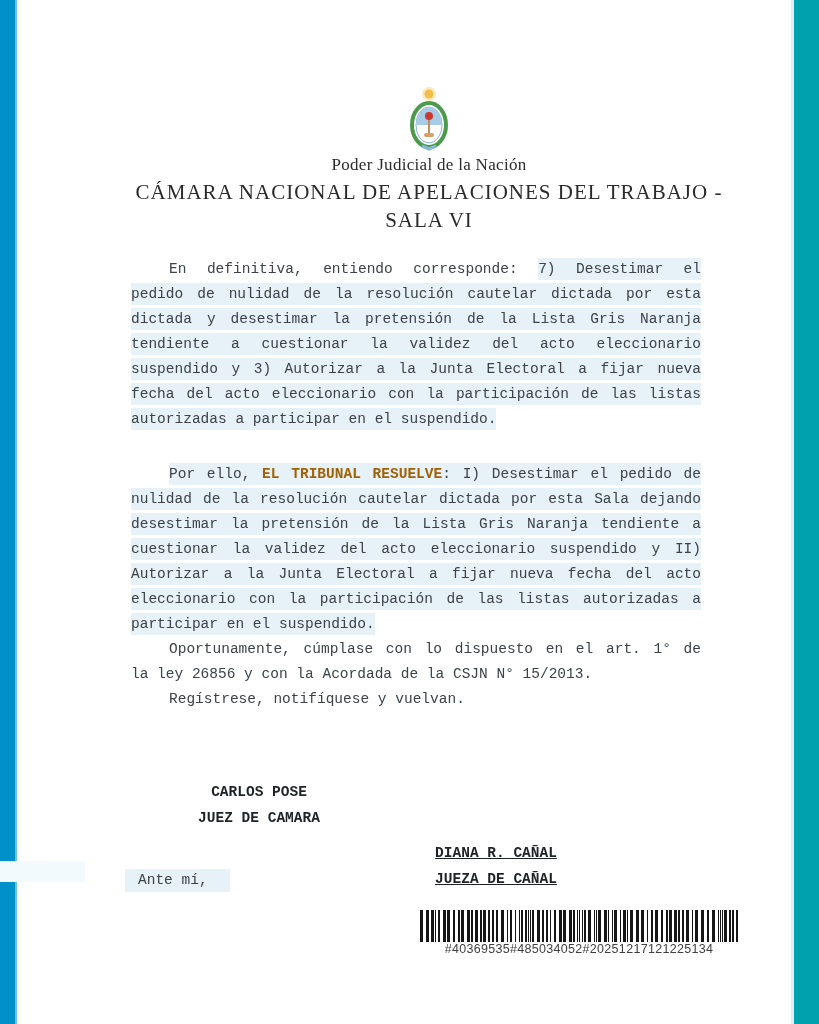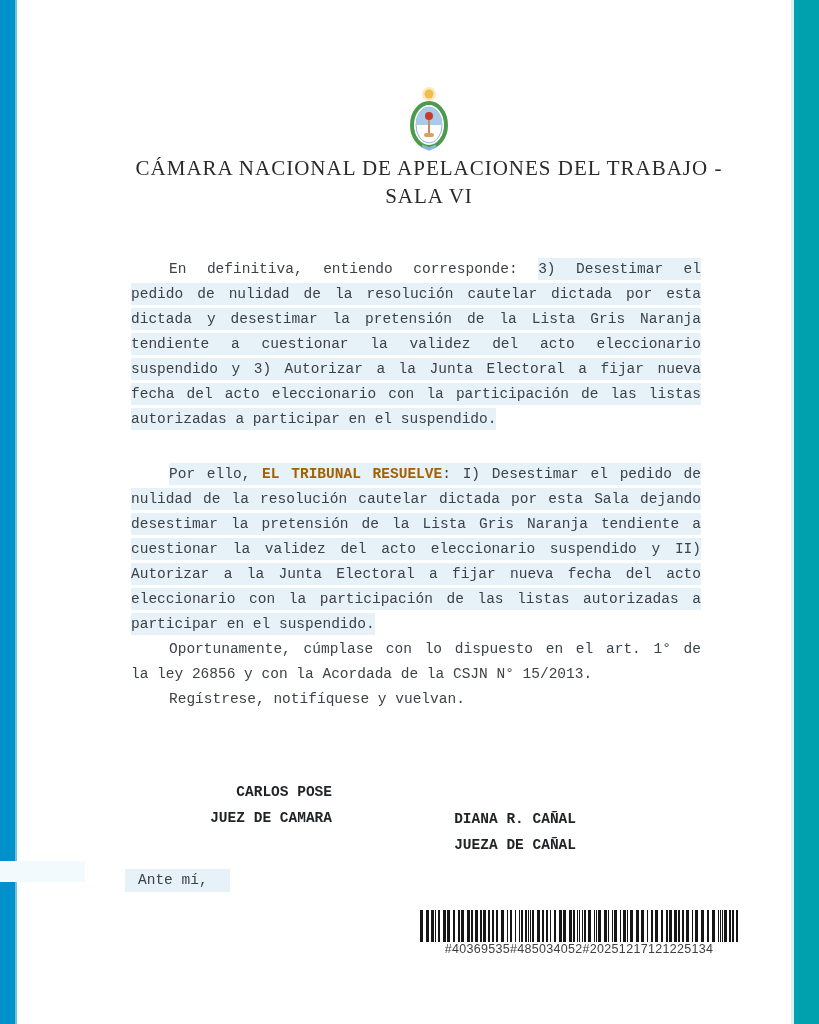--- a/index.html
+++ b/index.html
@@ -47,26 +47,26 @@
   .para { margin:0; }
   .para.gap-after { margin-bottom:30px; }
   .line { height:25px; line-height:25px; white-space:nowrap; }
   .line.justify { white-space:normal; text-align:justify; text-align-last:justify; }
   .line.indent { padding-left:38px; }
   .hl { background:var(--highlight,#E7F2F8); padding-top:3px; padding-bottom:3px; }
   .b  { font-weight:bold; color:#a16207; }
 
   
   .sig {
-    position:absolute; z-index:3; text-align:right;
+    position:absolute; z-index:3; text-align:center;
     font-family:"Liberation Mono","DejaVu Sans Mono", monospace;
     font-size:14.5px; font-weight:bold; color:#1f2326; line-height:26px;
   }
   .sig-left  { left:186px; top:779px; width:146px; }
-  .sig-right { left:416px; top:806px; width:160px; }
+  .sig-right { left:416px; top:840px; width:160px;text-decoration:underline; }
 
   
   .ante-mi {
     position:absolute; left:125px; top:869px; z-index:3;
     font-family:"Liberation Mono","DejaVu Sans Mono", monospace;
     font-size:14.5px; color:var(--text,#3C4247);
     background:var(--highlight,#E7F2F8); padding:3px 22px 4px 13px;
   }
 
   
@@ -94,29 +94,30 @@
     <circle cx="27" cy="8" r="7" fill="#F7DFA0" opacity="0.7"></circle>
     <circle cx="27" cy="8" r="4.5" fill="#EFBE4C"></circle>
     <ellipse cx="27" cy="39" rx="17" ry="22" fill="none" stroke="#4C9B4C" stroke-width="4"></ellipse>
     <ellipse cx="27" cy="39" rx="13" ry="18" fill="#ffffff" stroke="#8FB4D8" stroke-width="1"></ellipse>
     <path d="M 14 39 A 13 18 0 0 1 40 39 Z" fill="#A8CBE8"></path>
     <line x1="27" y1="30" x2="27" y2="51" stroke="#C98C5A" stroke-width="2"></line>
     <circle cx="27" cy="30" r="4" fill="#C8392F"></circle>
     <rect x="22" y="47" width="10" height="4" rx="2" fill="#D9A066"></rect>
     <path d="M 20 60 l 7 3 l 7 -3" stroke="#86B7DD" stroke-width="3" fill="none"></path>
   </svg>
+  <div class="org">Poder Judicial de la Nación</div>
   <div class="title">
     <div>CÁMARA NACIONAL DE APELACIONES DEL TRABAJO -</div>
     <div>SALA VI</div>
   </div>
 </div>
 
 <div class="doc-body" id="doc-body">
     <div class="para gap-after">
-      <div class="line justify indent"><span>En definitiva, entiendo corresponde: </span><span class="hl">3) Desestimar el</span></div>
+      <div class="line justify indent"><span>En definitiva, entiendo corresponde: </span><span class="hl">7) Desestimar el</span></div>
       <div class="line justify"><span class="hl">pedido de nulidad de la resolución cautelar dictada por esta</span></div>
       <div class="line justify"><span class="hl">dictada y desestimar la pretensión de la Lista Gris Naranja</span></div>
       <div class="line justify"><span class="hl">tendiente a cuestionar la validez del acto eleccionario</span></div>
       <div class="line justify"><span class="hl">suspendido y 3) Autorizar a la Junta Electoral a fijar nueva</span></div>
       <div class="line justify"><span class="hl">fecha del acto eleccionario con la participación de las listas</span></div>
       <div class="line"><span class="hl">autorizadas a participar en el suspendido.</span></div>
     </div>
     <div class="para">
       <div class="line justify indent"><span class="hl">Por ello, </span><span class="hl b">EL TRIBUNAL RESUELVE</span><span class="hl">: I) Desestimar el pedido de</span></div>
       <div class="line justify"><span class="hl">nulidad de la resolución cautelar dictada por esta Sala dejando</span></div>

